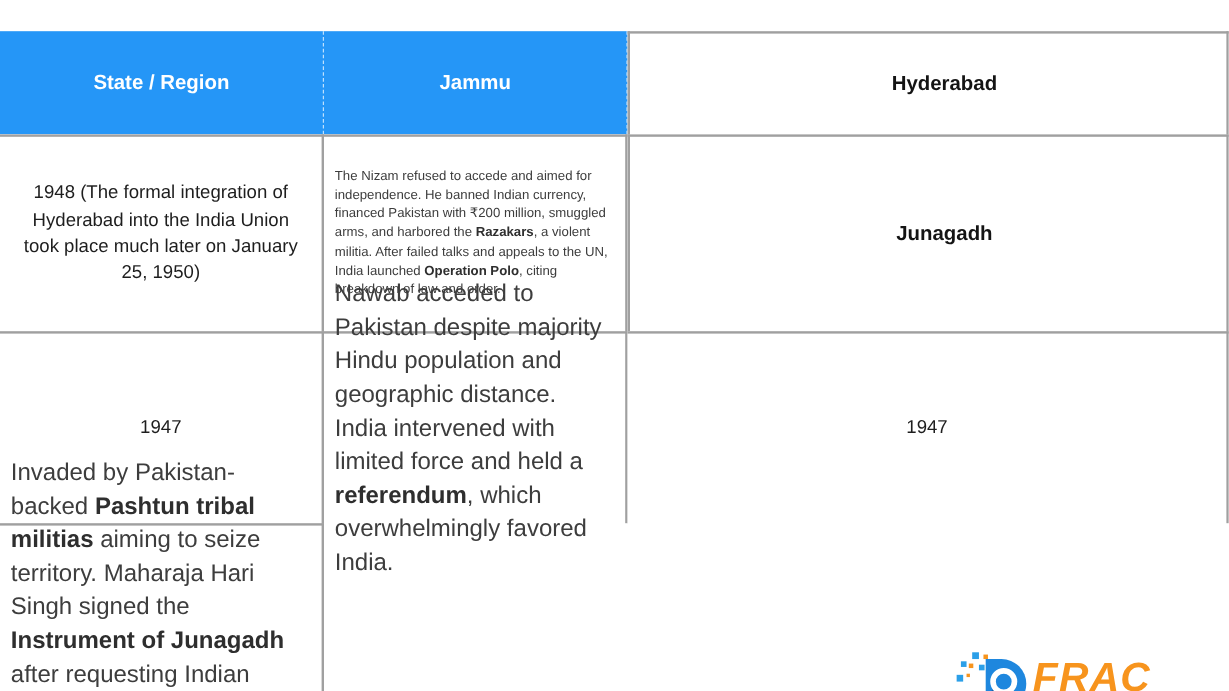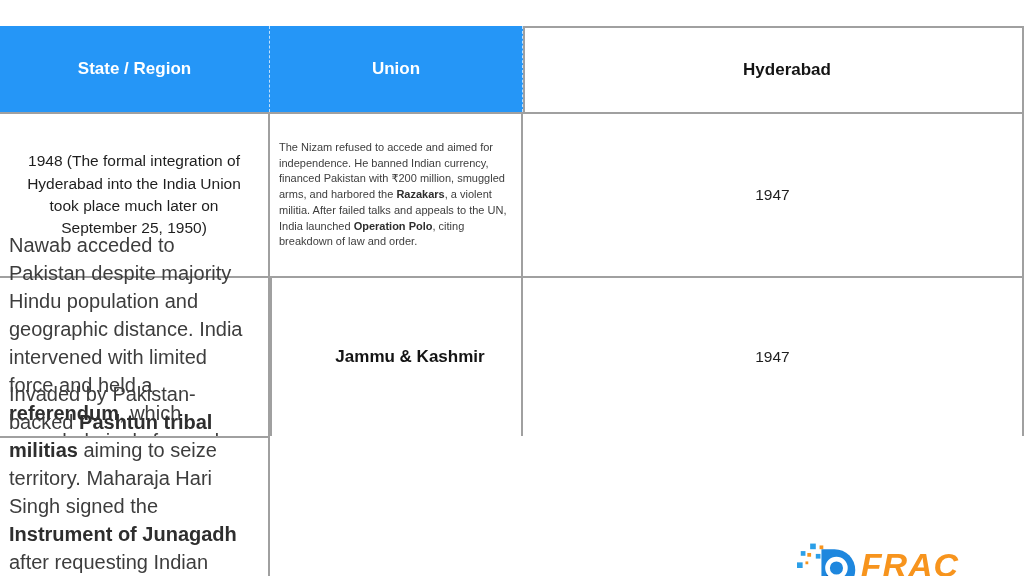--- a/index.html
+++ b/index.html
@@ -42,43 +42,43 @@
 </head>
 <body>
 
 <div class="page">
   <div class="grid">
 
     <div class="hcell sep">
       <span>State / Region</span>
     </div>
     <div class="hcell sep">
-      <span>Union</span>
+      <span>Jammu</span>
     </div>
 
     <div class="cell col1">
       <span class="state">Hyderabad</span>
     </div>
     <div class="cell col2">
-      <span class="year">1948 (The formal integration of Hyderabad into the India Union took place much later on September 25, 1950)</span>
+      <span class="year">1948 (The formal integration of Hyderabad into the India Union took place much later on January 25, 1950)</span>
     </div>
     <div class="cell col3">
       <span class="circ small">The Nizam refused to accede and aimed for independence. He banned Indian currency, financed Pakistan with ₹200 million, smuggled arms, and harbored the <b>Razakars</b>, a violent militia. After failed talks and appeals to the UN, India launched <b>Operation Polo</b>, citing breakdown of law and order.</span>
     </div>
 
+    <div class="cell col1">
+      <span class="state">Junagadh</span>
+    </div>
     <div class="cell col2">
       <span class="year">1947</span>
     </div>
     <div class="cell col3">
       <span class="circ">Nawab acceded to Pakistan despite majority Hindu population and geographic distance. India intervened with limited force and held a <b>referendum</b>, which overwhelmingly favored India.</span>
     </div>
 
-    <div class="cell col1">
-      <span class="state">Jammu &amp; Kashmir</span>
-    </div>
     <div class="cell col2">
       <span class="year">1947</span>
     </div>
     <div class="cell col3">
       <span class="circ">Invaded by Pakistan-backed <b>Pashtun tribal militias</b> aiming to seize territory. Maharaja Hari Singh signed the <b>Instrument of Junagadh</b> after requesting Indian military help. India airlifted troops on <b>27 October 1947</b>.</span>
     </div>
   </div>
 
   <div class="logo">
     <svg width="62" height="56" viewBox="0 0 66 56" aria-hidden="true">

